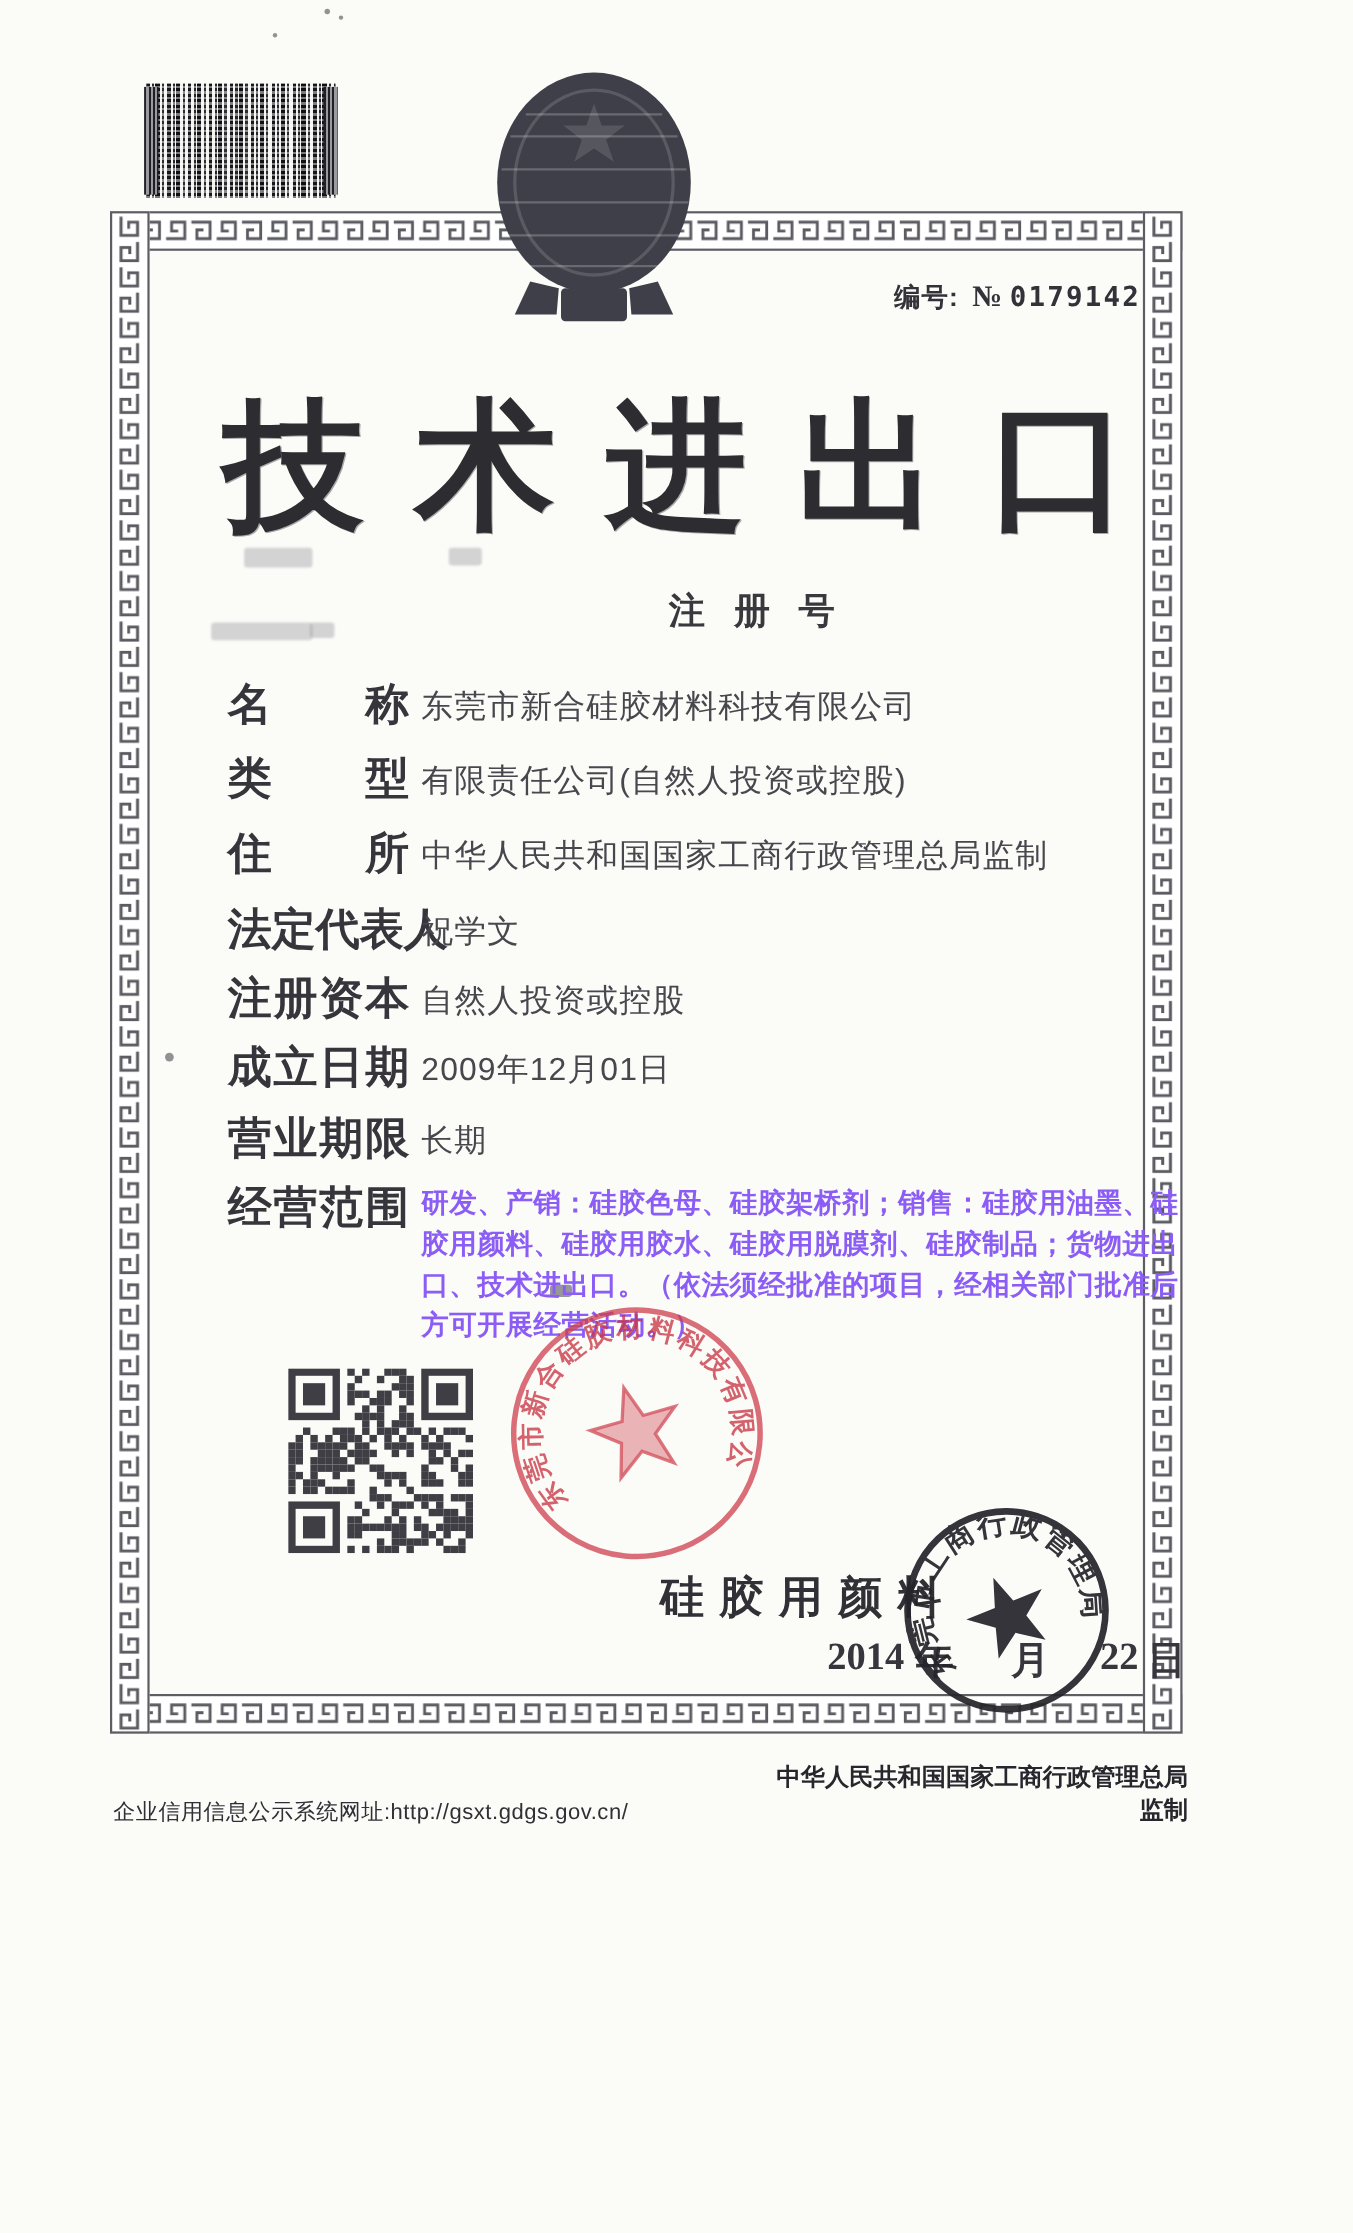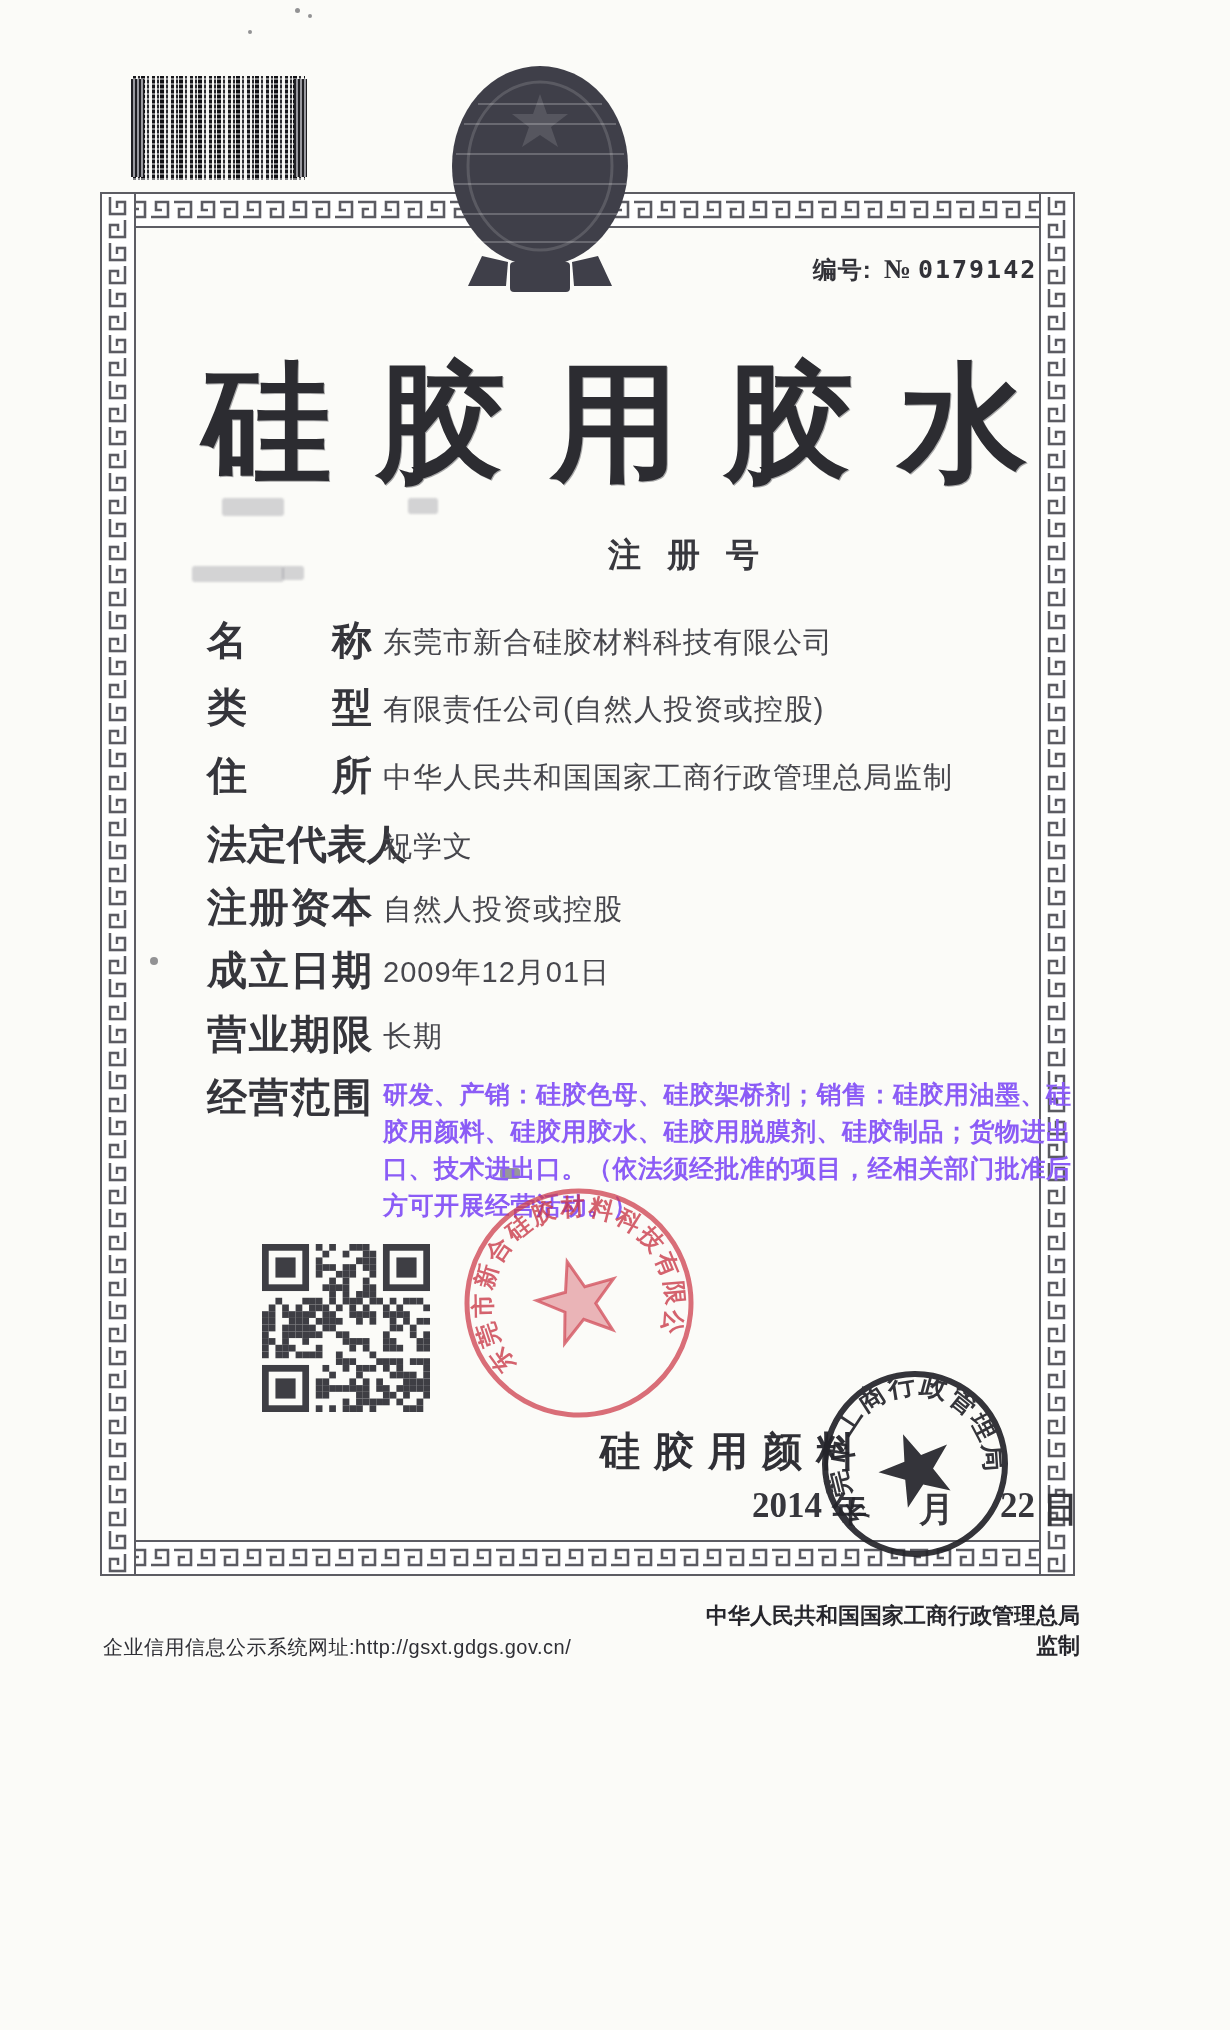--- a/index.html
+++ b/index.html
@@ -150,21 +150,21 @@
     <line x1="26" y1="178" x2="158" y2="178"></line>
       <line x1="30" y1="40" x2="154" y2="40"></line>
   </g>
   <path d="M92,30 l7,20 21,0 -17,13 7,20 -18,-12 -18,12 7,-20 -17,-13 21,0 z" fill="rgba(255,255,255,.12)"></path>
 </svg>
 
 <div class="abs serial">
   <span class="lbl">编号:</span><span class="no-sym">№</span><span class="num">0179142</span>
 </div>
 
-<div class="abs title">硅胶用胶水</div>
+<div class="abs title">技术进出口</div>
 
 <div class="abs regline">
   <span class="rlbl">注册号</span>
 </div>
 
 <div id="fields-container">
     <div class="field-row" style="top: 613px;">
       <div class="f-label">
         <span>名</span>
         <span>称</span>

